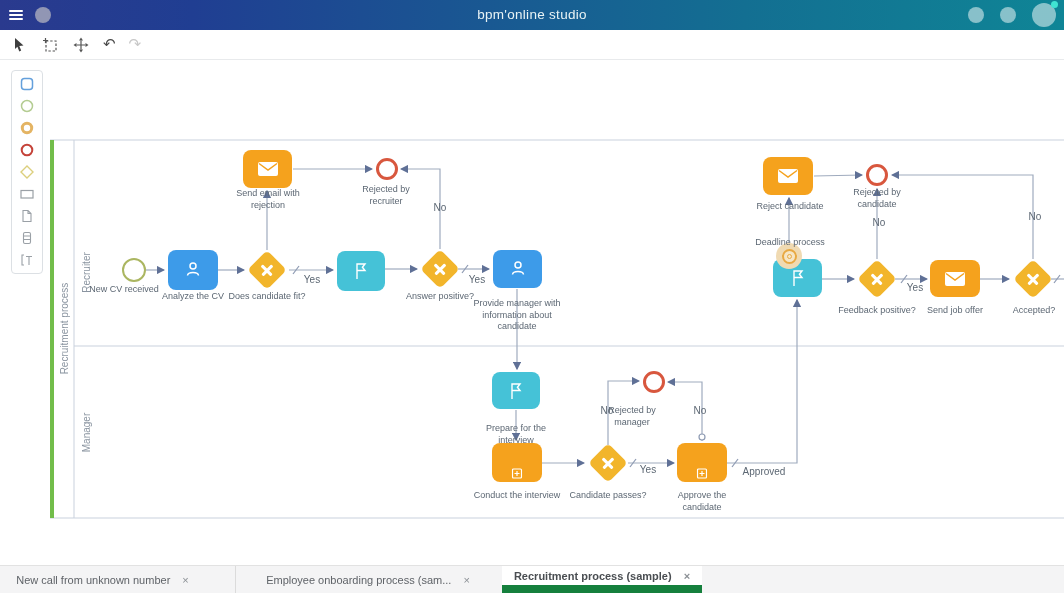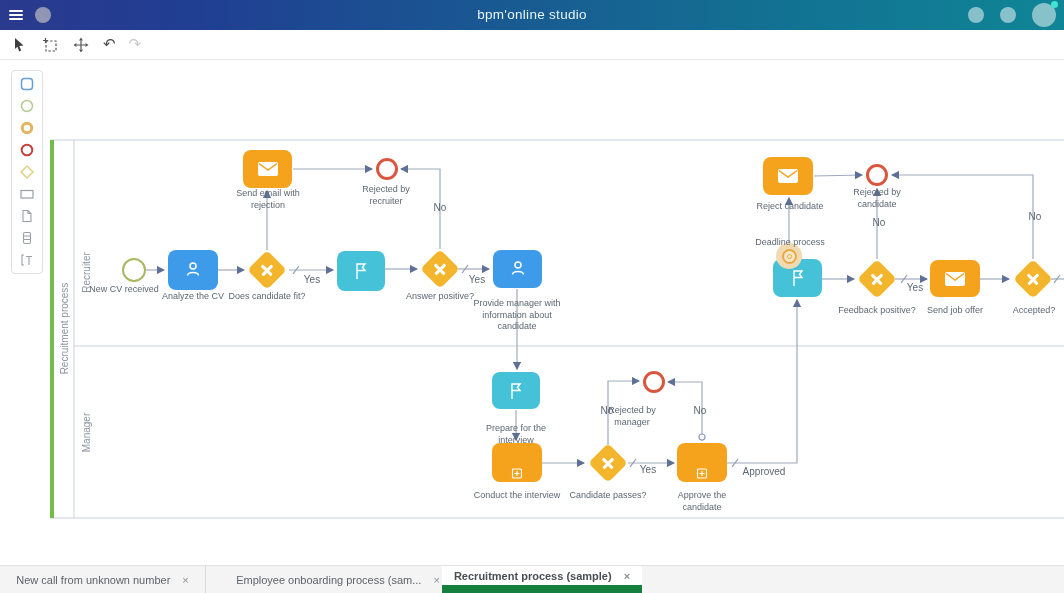--- a/index.html
+++ b/index.html
@@ -60,21 +60,21 @@
   .timer{position:absolute;width:26px;height:26px;border-radius:50%;background:#F0DAB2;display:flex;align-items:center;justify-content:center;}
   .timer .in{width:15px;height:15px;border-radius:50%;background:#F6E6C6;border:2px solid #E8A943;box-sizing:border-box;display:flex;align-items:center;justify-content:center;}
   .timer .dot{width:5px;height:5px;border-radius:50%;border:1.5px solid #E8A943;box-sizing:border-box;}
   .submark{position:absolute;bottom:3px;left:50%;transform:translateX(-50%);}
   
   .lbl{position:absolute;font-size:9px;line-height:1.3;color:#5C6773;text-align:center;}
   .elbl{position:absolute;font-size:10px;color:#5C6773;text-align:center;width:30px;}
   
   .tabbar{
     position:absolute;left:0;top:565px;width:1064px;height:28px;background:#F4F4F5;
-    border-top:1px solid #E2E2E2;display:flex;box-sizing:border-box;
+    border-top:1px solid #E2E2E2;display:flex;box-sizing:border-box;gap:30px;
   }
   .tab{display:flex;align-items:center;justify-content:center;font-size:11px;color:#5F6368;box-sizing:border-box;cursor:pointer;}
   .tab .x{margin-left:12px;color:#8A8F94;font-size:11px;}
   .tab.sep{border-left:1px solid #DBDBDB;}
   .tab.active{background:#fff;border-bottom:8px solid #15803d;color:#4A4E52;font-weight:bold;}
 </style>
 </head>
 <body>
 
 <div class="topbar">

